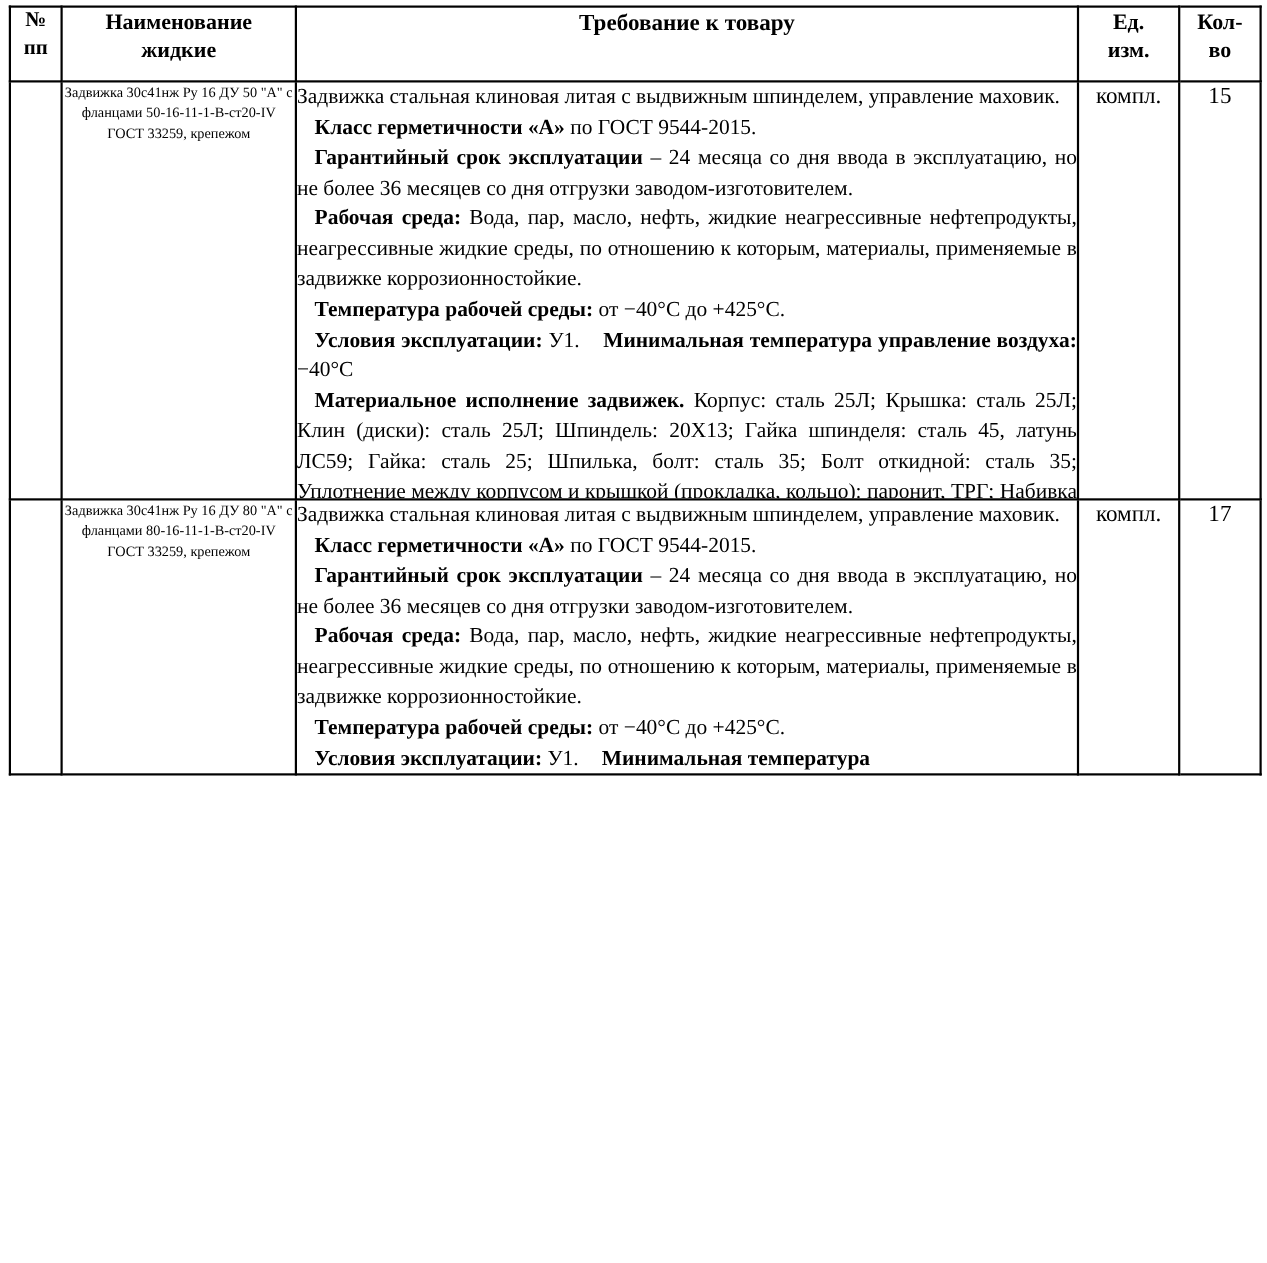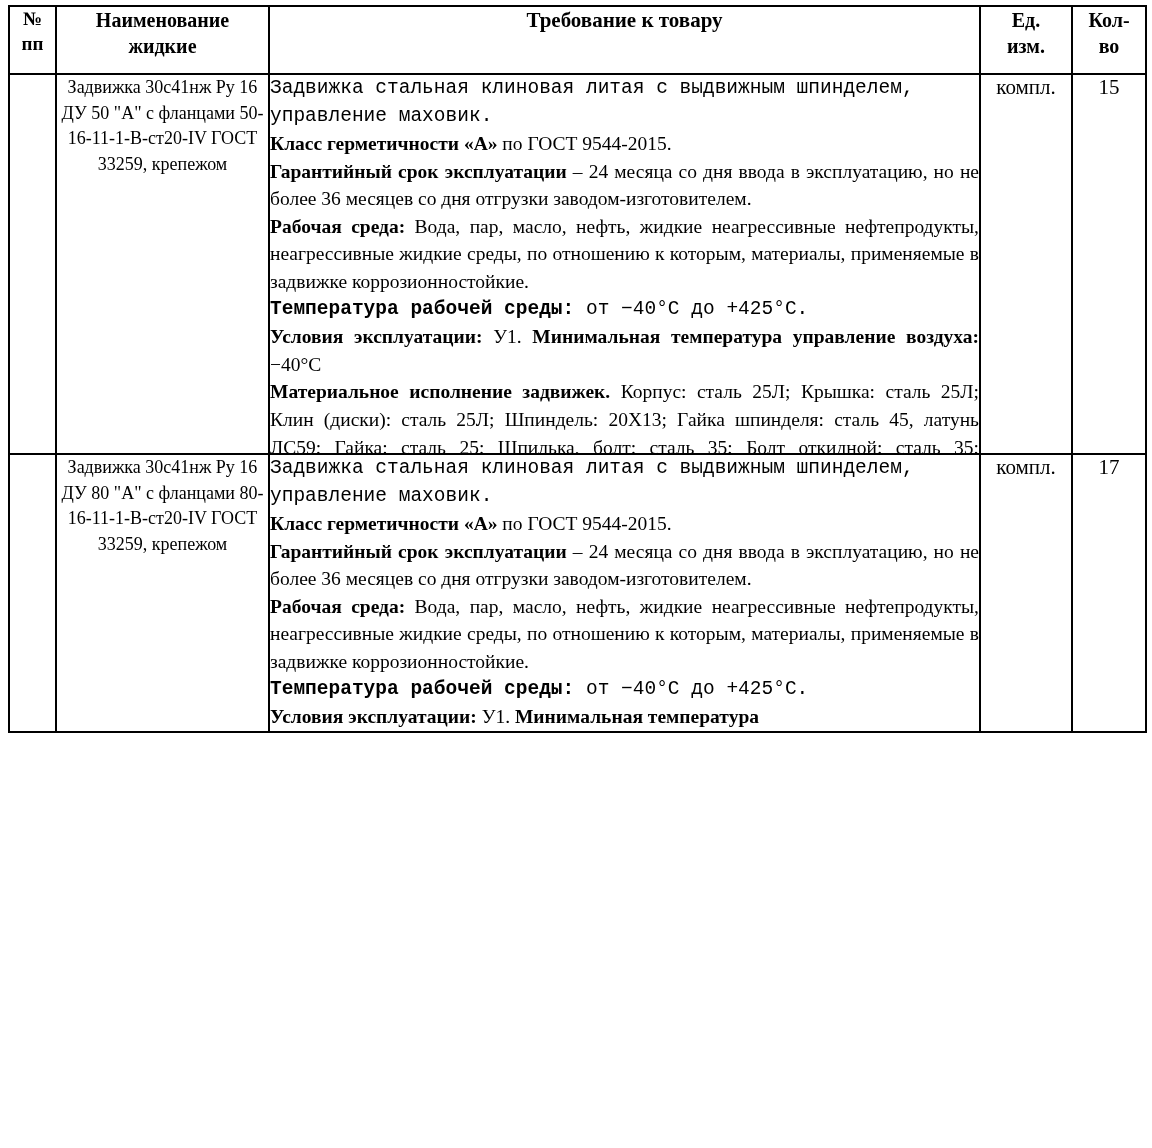--- a/index.html
+++ b/index.html
@@ -72,21 +72,21 @@
 
   
   td.num-cell {
     text-align: center;
     vertical-align: middle;
     font-size: 19px;
   }
   td.name-cell {
     text-align: center;
     vertical-align: middle;
-    font-size: 18px;
+    font-size: 13px;
     line-height: 1.42;
     padding: 2px 4px;
   }
   td.req-cell {
     text-align: justify;
     text-align-last: left;
     vertical-align: top;
     font-size: 19.5px;
     line-height: 1.415;
     padding: 3px 4px 2px 5px;
@@ -98,23 +98,22 @@
     font-size: 21px;
   }
 
   .req-cell p {
     margin: 0;
     text-align: justify;
     text-align-last: left;
   }
   .req-cell p.last-left {
     text-align: left;
-    font-family: Liberation Mono, monospace;
   }
-  .req-cell b { font-weight: bold; }
+  .req-cell b { font-weight: bold; padding-left: 16px; }
 
   
   tr.row-clipped td {
     max-height: 380px;
   }
   .clip-box {
     max-height: 378px;
     overflow: hidden;
   }
 </style>

